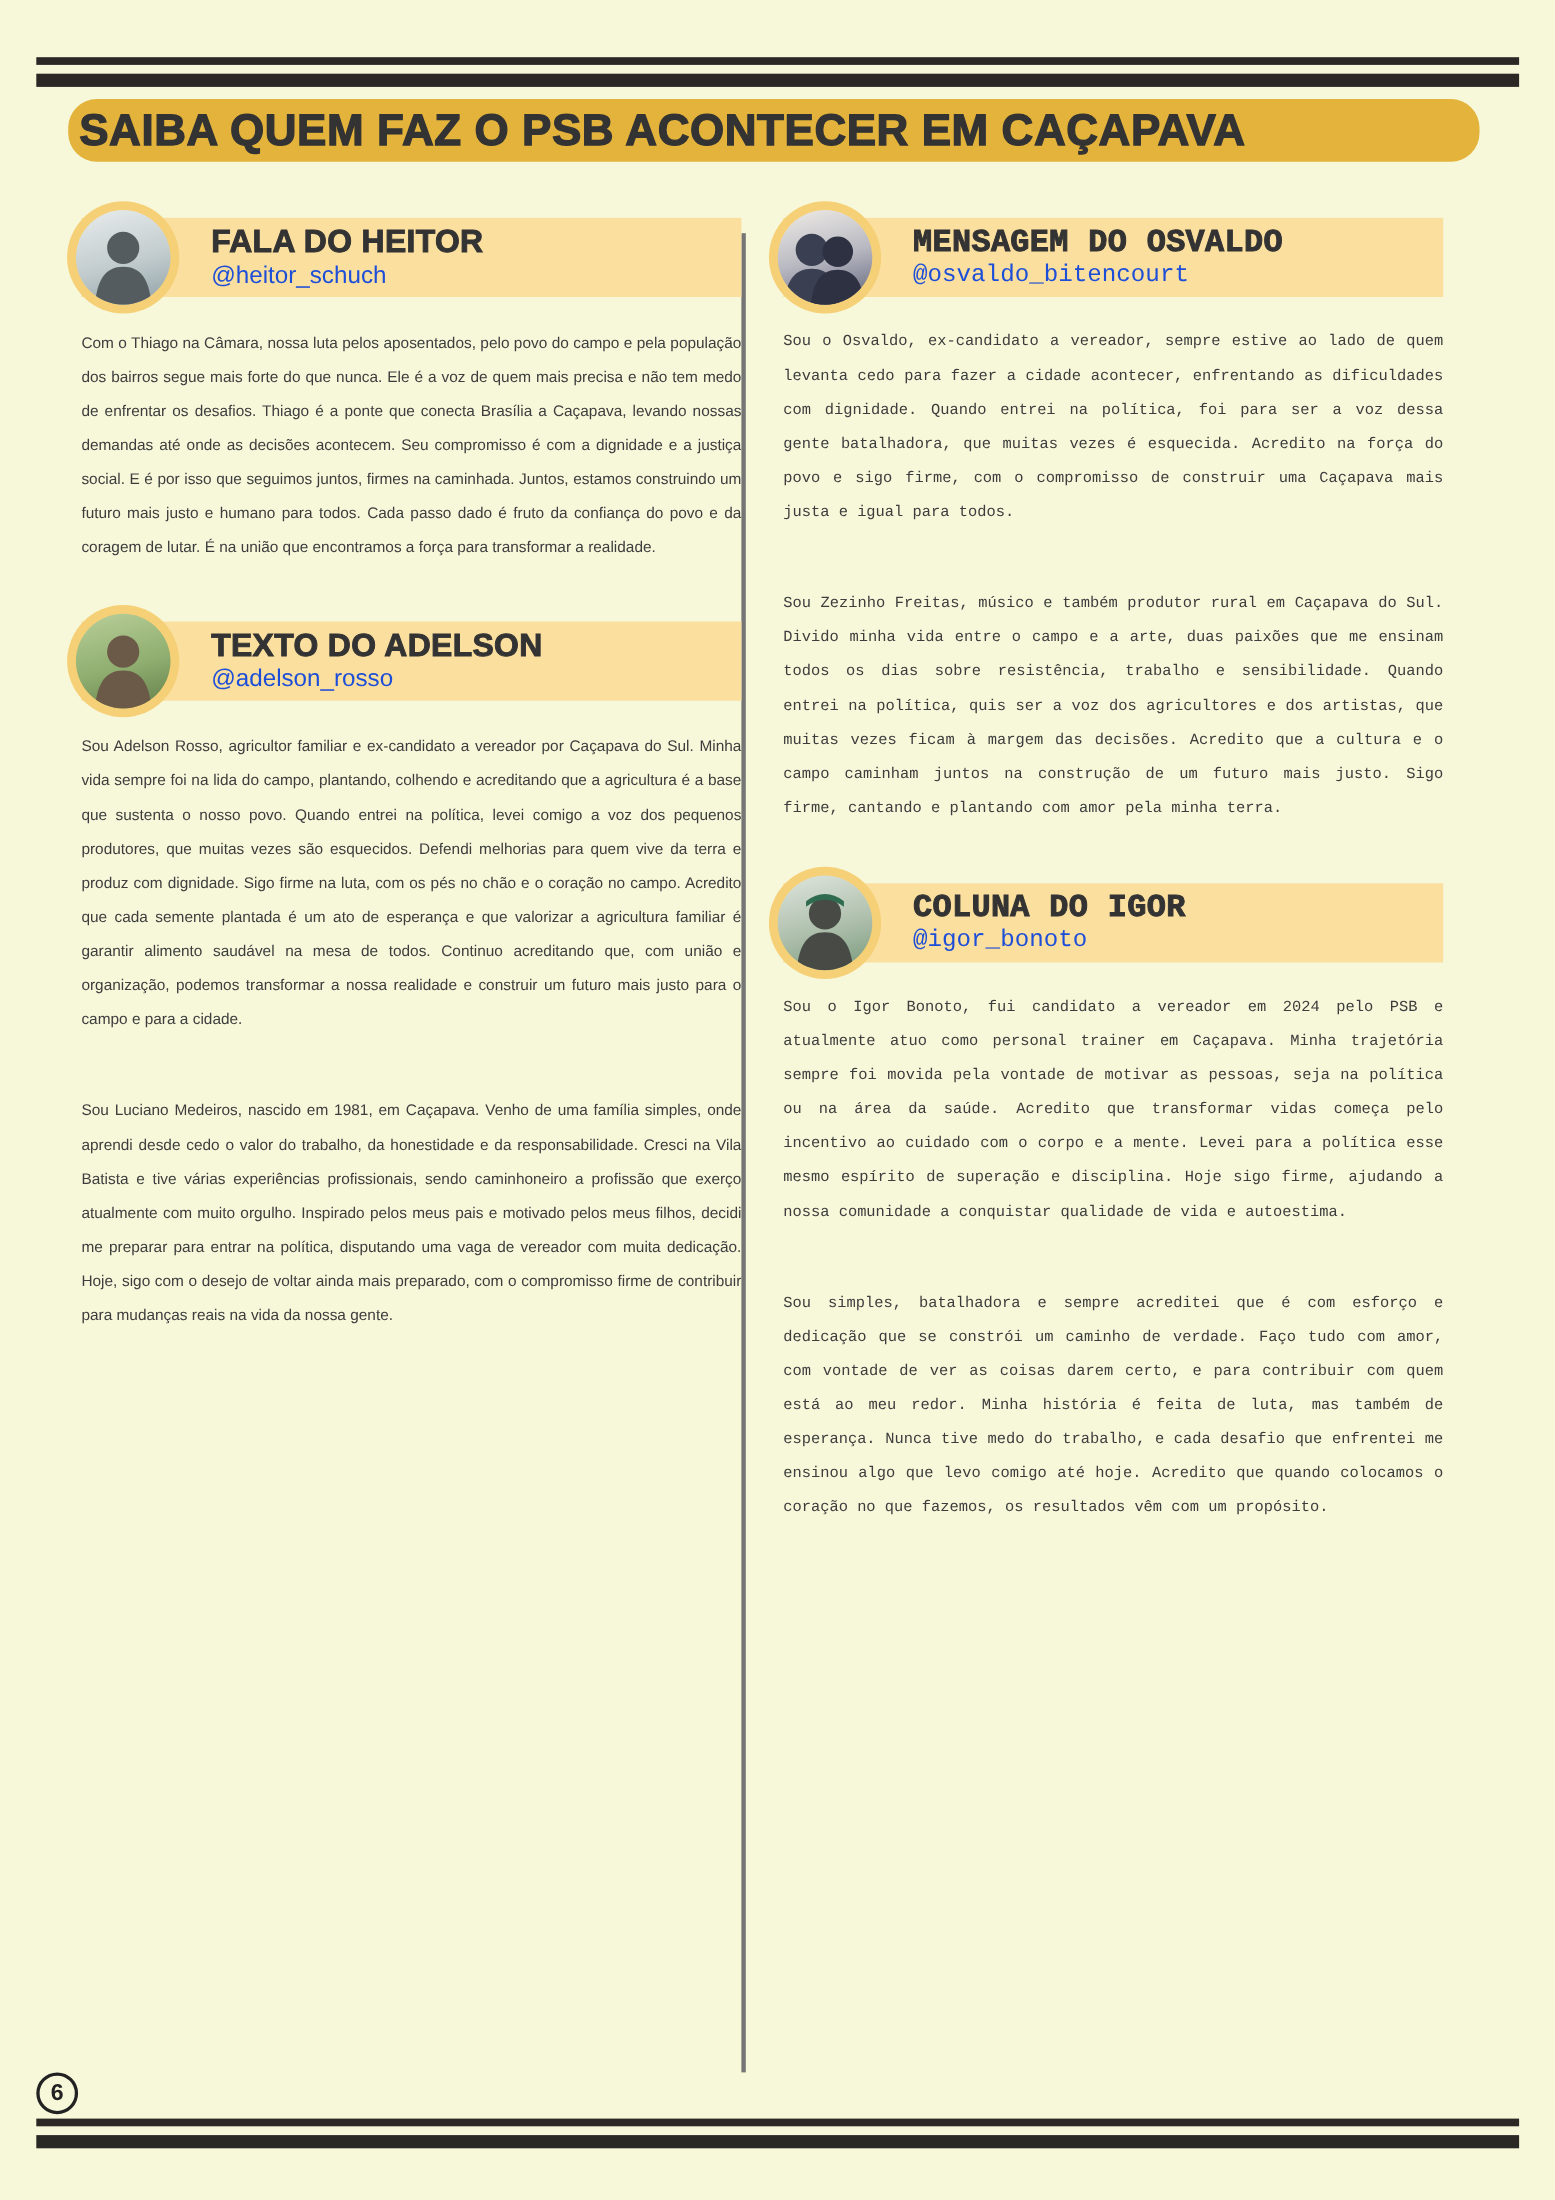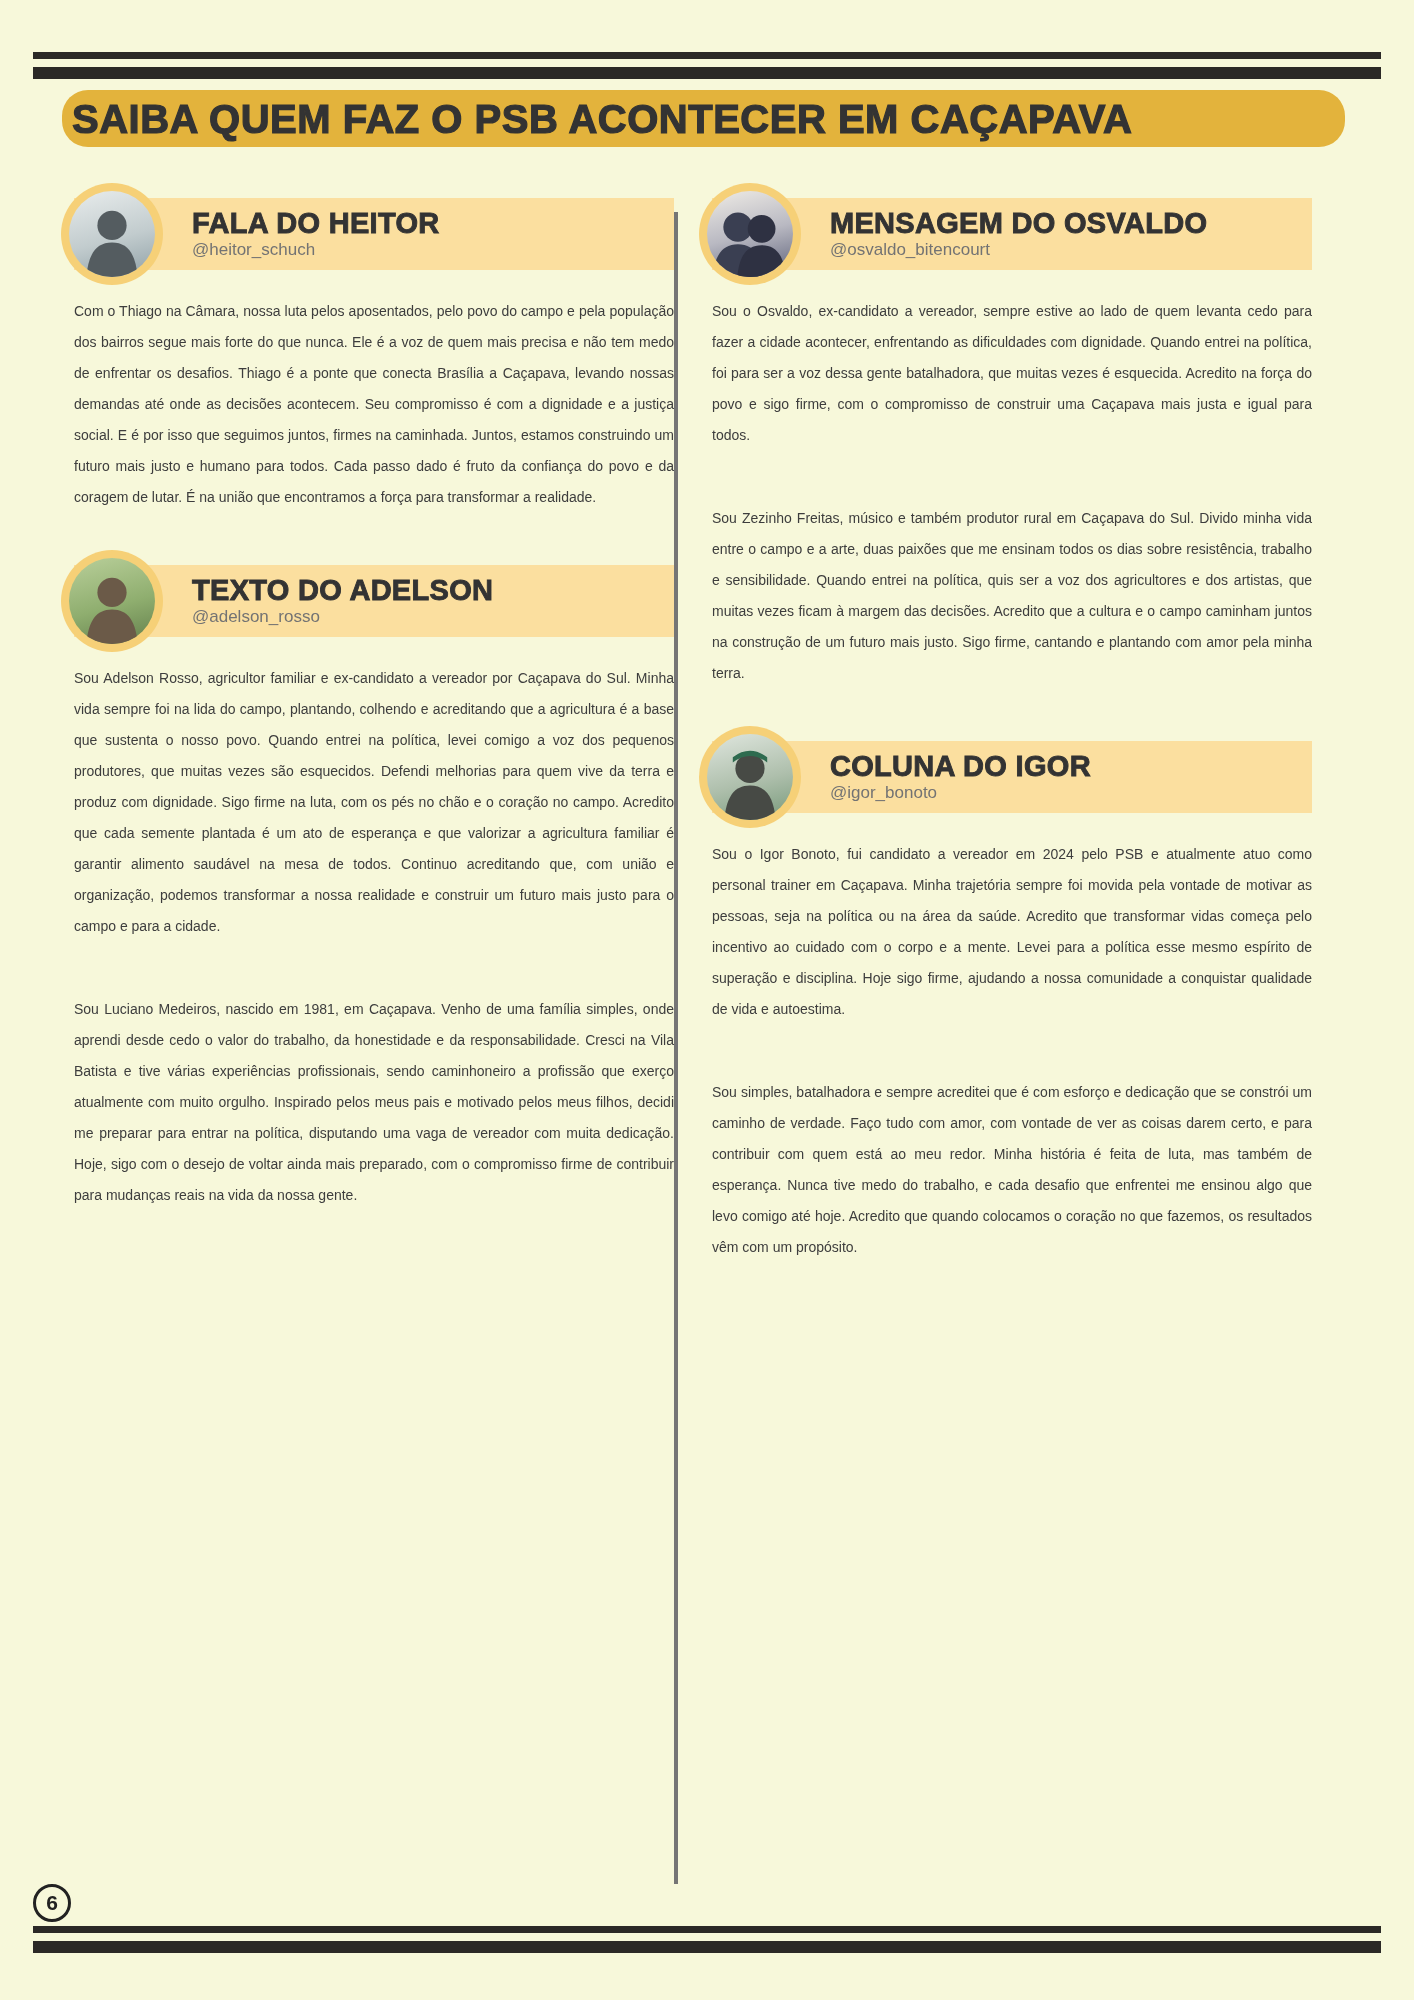--- a/index.html
+++ b/index.html
@@ -25,34 +25,34 @@
     font-weight:700;color:#333;letter-spacing:.5px;
     -webkit-text-stroke:1.2px #333;white-space:nowrap;
   }
 
   .columns{
     position:absolute;top:198px;left:74px;width:1266px;
     display:flex;align-items:flex-start;
   }
   .col{width:600px;}
   .col.left{}
-  .col.right{margin-left:34px;}
+  .col.right{margin-left:34px;font-family:Liberation Mono, monospace;}
   .divider{width:4px;background:#757575;height:1672px;margin-top:14px;}
 
   section.profile{margin-bottom:52px;}
   .profile-header{
     position:relative;background:#fbdf9f;height:72px;
     padding-left:118px;box-sizing:border-box;
     display:flex;flex-direction:column;justify-content:center;
   }
   .profile-header h2{
     margin:0;font-size:29px;line-height:1.05;font-weight:700;color:#333;
     letter-spacing:.3px;-webkit-text-stroke:.9px #333;white-space:nowrap;
   }
-  .handle{font-size:17px;color:#737373;margin-top:1px;}
+  .handle{font-size:22px;color:#1d4ed8;margin-top:1px;}
 
   .avatar{
     position:absolute;left:-13px;top:-15px;width:102px;height:102px;border-radius:50%;
     background:#f6d077;display:flex;align-items:center;justify-content:center;
   }
   .avatar-photo{
     width:86px;height:86px;border-radius:50%;overflow:hidden;position:relative;
   }
   .avatar-photo svg{position:absolute;left:0;top:0;width:100%;height:100%;}
   .av0{background:linear-gradient(165deg,#e8ecec 0%,#c2ccce 55%,#8fa0a6 100%);}

